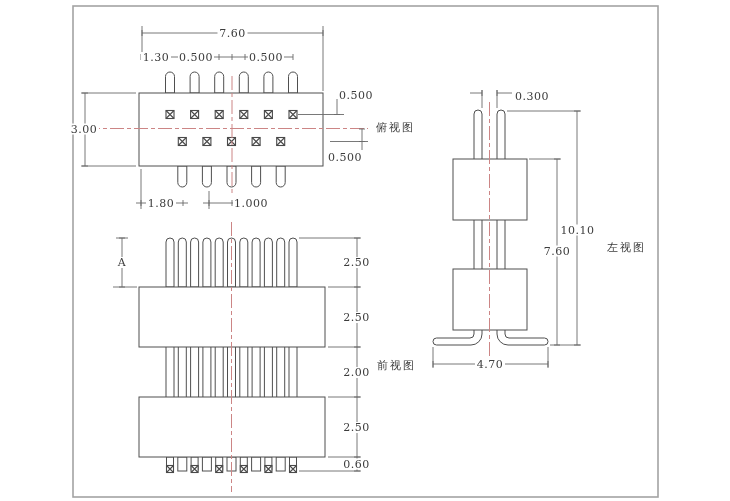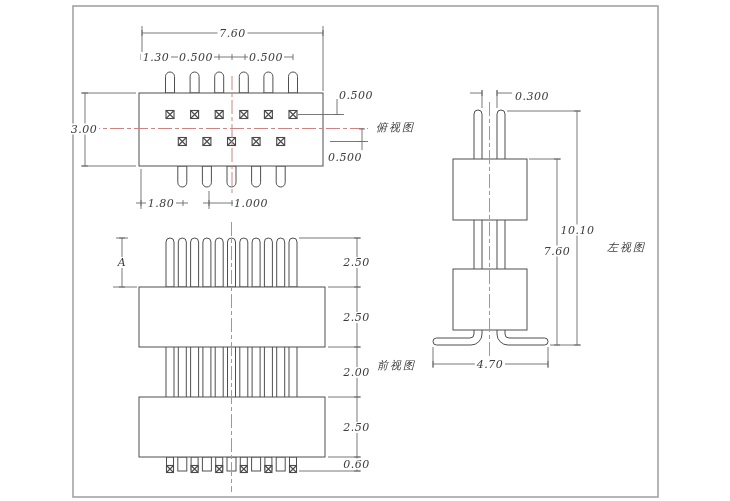--- a/index.html
+++ b/index.html
@@ -1,16 +1,16 @@
 <!DOCTYPE html>
 <html><head>
 <meta charset="utf-8">
 <style>
   html,body{margin:0;padding:0;background:#ffffff;}
-  .stage{width:730px;height:501px;background:#ffffff;position:relative;overflow:hidden;font-style:italic;}
+  .stage{width:730px;height:501px;background:#ffffff;position:relative;overflow:hidden;}
   svg{display:block;}
   .shape{stroke:#4f4f4f;fill:#ffffff;stroke-width:1;}
   .pad{stroke:#4a4a4a;fill:#ffffff;stroke-width:1.1;}
   .dim{stroke:#6a6a6a;stroke-width:0.9;fill:none;}
   .cl{stroke:#cc8585;stroke-width:1;fill:none;stroke-dasharray:14 3 4 3;}
   .frame{stroke:#a3a3a3;fill:none;stroke-width:1.6;}
   .dimtext{font-family:"DejaVu Serif",serif;font-size:11px;fill:#3c3c3c;text-anchor:middle;letter-spacing:0.5px;}
   .ts{text-anchor:start;}
   .cjk{font-family:"DejaVu Sans",sans-serif;font-size:11px;fill:#3c3c3c;letter-spacing:2px;text-anchor:start;}
   .bg{fill:#ffffff;}

